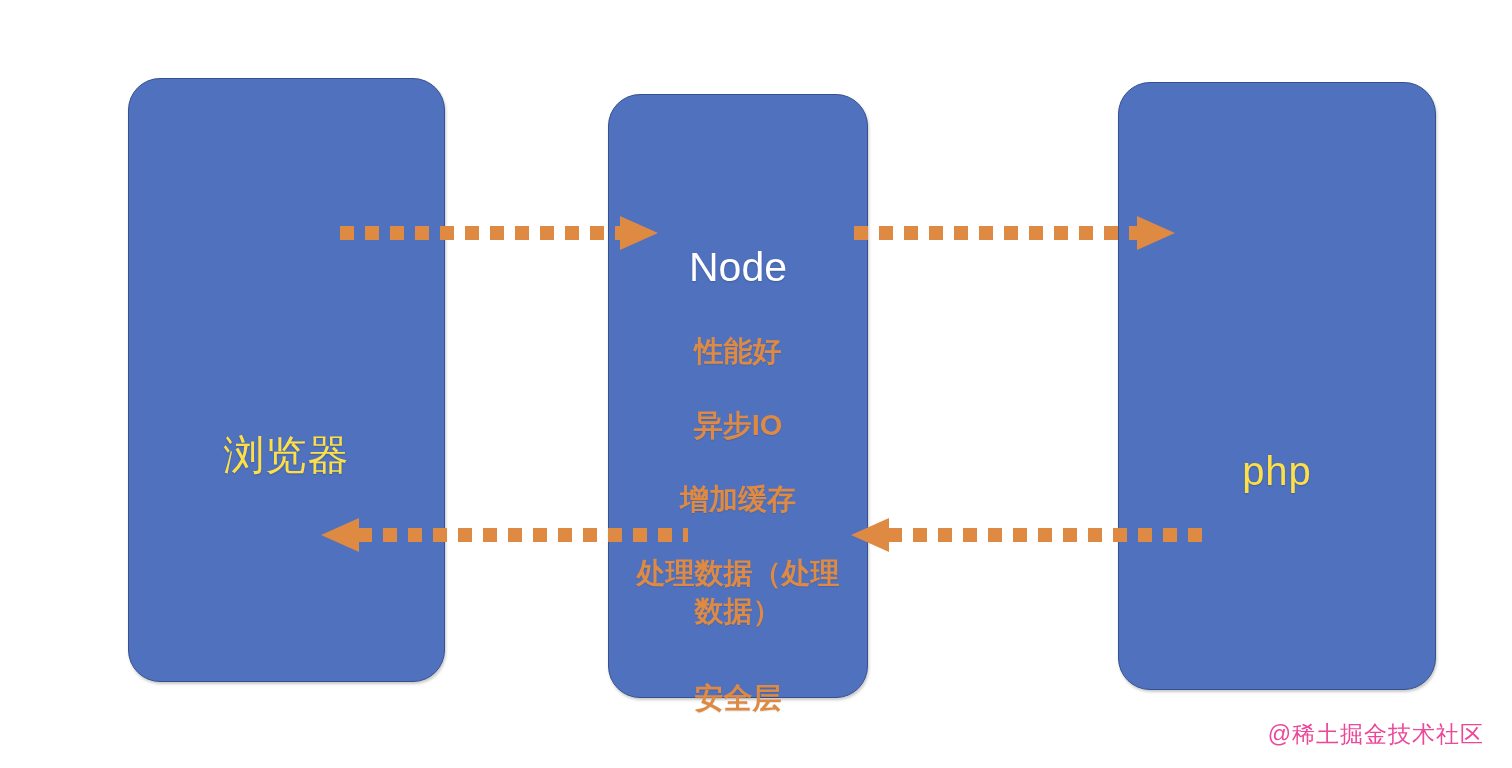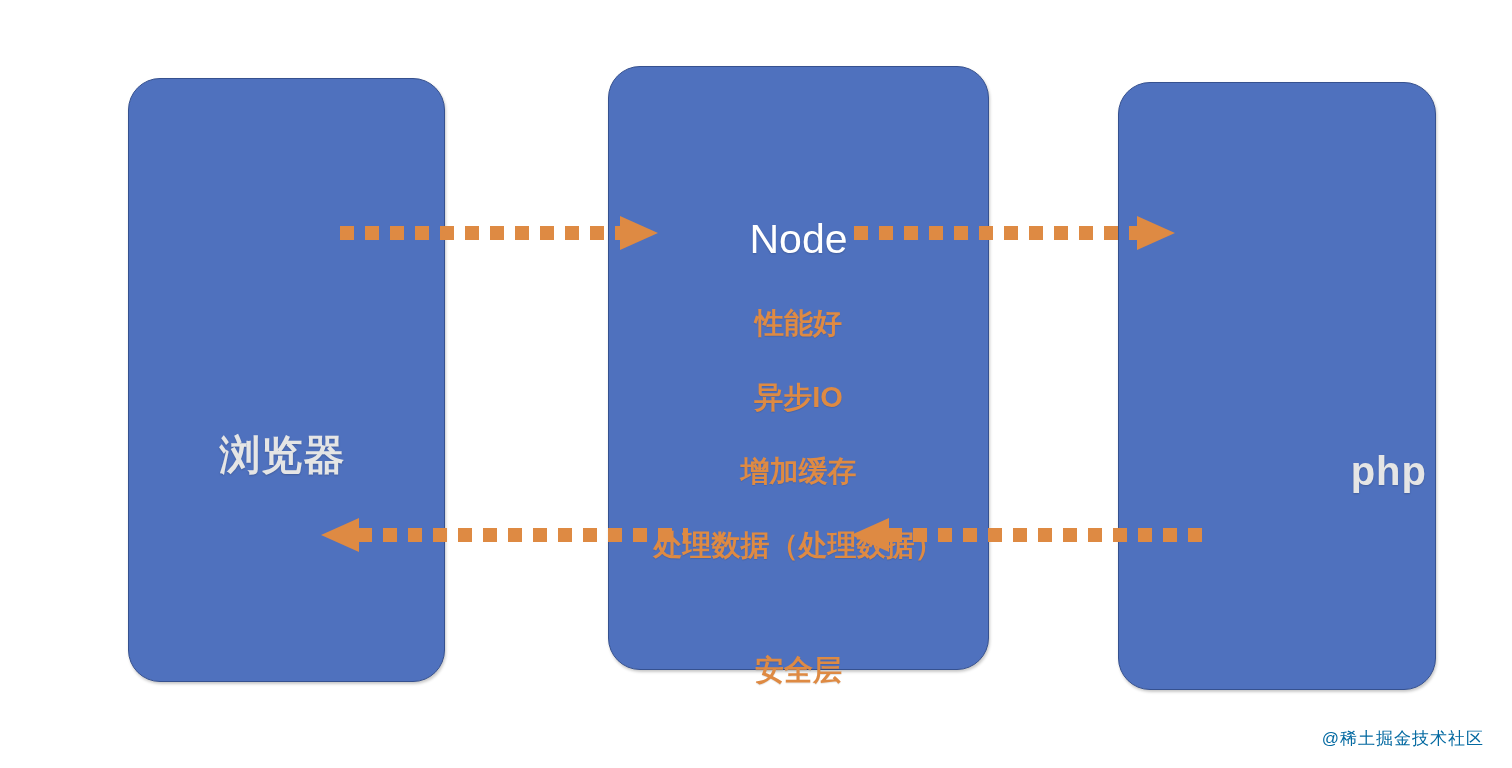--- a/index.html
+++ b/index.html
@@ -28,47 +28,47 @@
     box-shadow: 1px 2px 3px rgba(0,0,0,0.22);
   }
   #box-browser {
     left: 128px;
     top: 78px;
     width: 317px;
     height: 604px;
   }
   #box-node {
     left: 608px;
-    top: 66px;
-    width: 381px;
+    top: 94px;
+    width: 260px;
     height: 604px;
     padding-left: 32px;
   }
   #box-php {
     left: 1118px;
     top: 82px;
     width: 318px;
     height: 608px;
   }
 
   
   .box-label-center {
     position: absolute;
     left: 0;
-    right: 8px;
+    right: 0;
     text-align: center;
-    color: #e5e5e5;
+    color: #fde047;
     font-size: 41px;
     line-height: 1.2;
     letter-spacing: 1px;
-    font-weight: 700;
+    font-weight: 400;
     text-shadow: 0 1px 2px rgba(0,0,0,0.18);
   }
   #label-browser { top: 352px; }
-  #label-php     { top: 364px; font-size: 40px; text-align: right; }
+  #label-php     { top: 364px; font-size: 40px; }
 
   #label-node {
     position: absolute;
     left: 0;
     right: 0;
     top: 148px;
     text-align: center;
     color: #ffffff;
     font-size: 41px;
     line-height: 1.2;
@@ -129,22 +129,22 @@
   #head-bl   { left: 321px;  top: 518px; }
   
   #dots-br   { left: 888px;  top: 528px; width: 323px; }
   #head-br   { left: 851px;  top: 518px; }
 
   
   #watermark {
     position: absolute;
     right: 28px;
     bottom: 18px;
-    color: #0369a1;
-    font-size: 17px;
+    color: #ec4899;
+    font-size: 23px;
     letter-spacing: 1px;
     user-select: none;
   }
 </style>
 </head>
 <body>
 
 <div id="canvas">
 
   <div class="node-box" id="box-browser">

